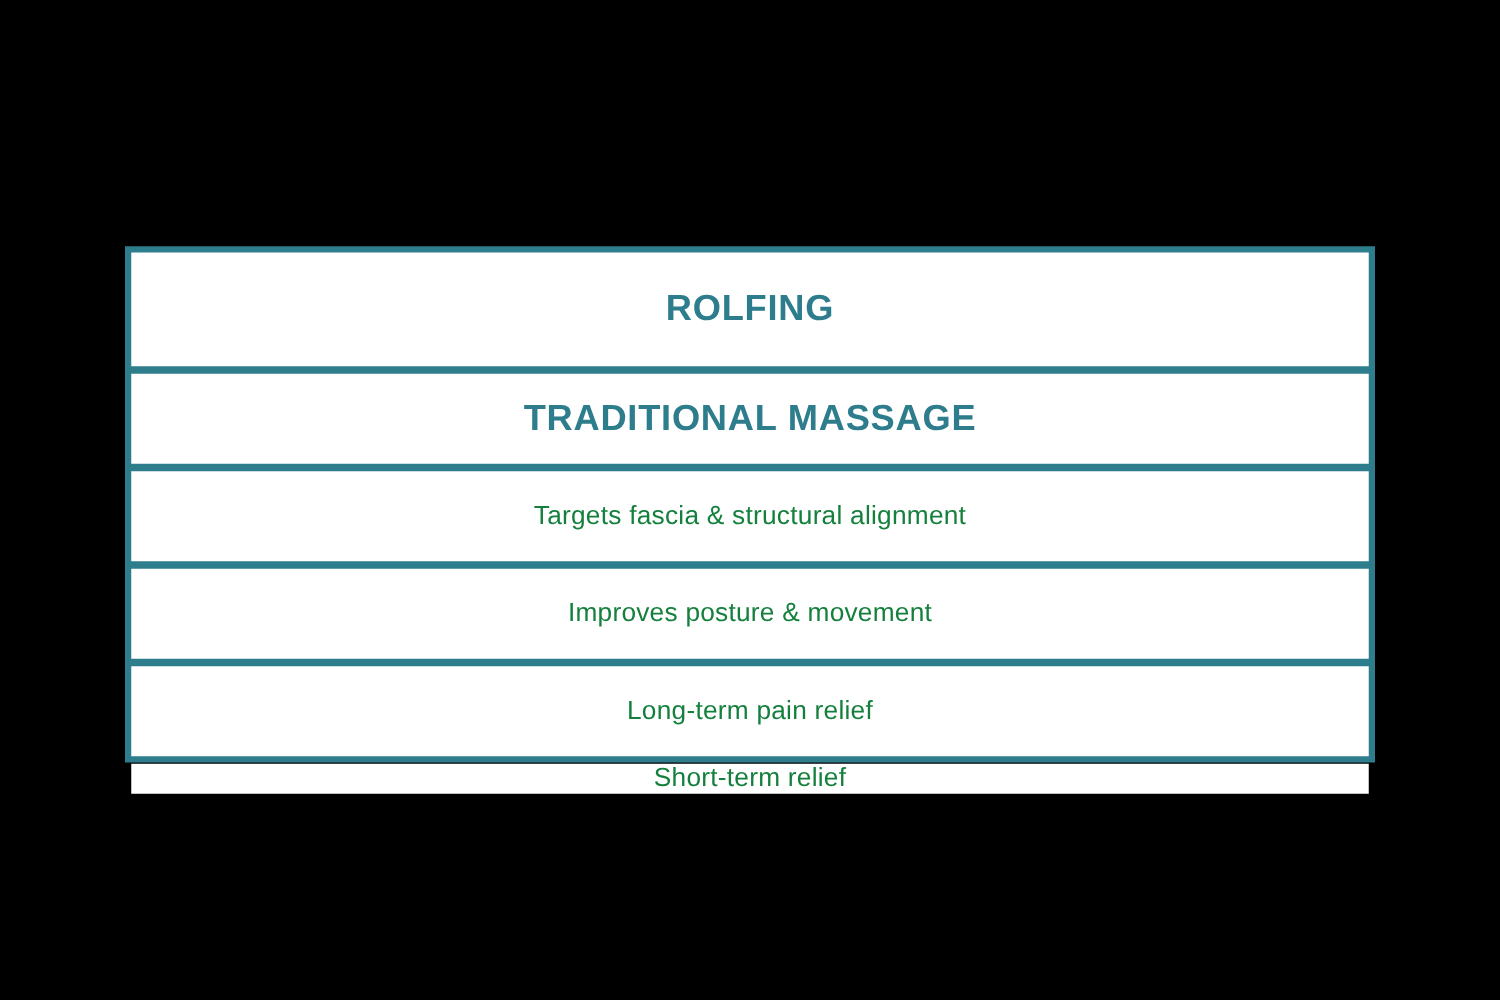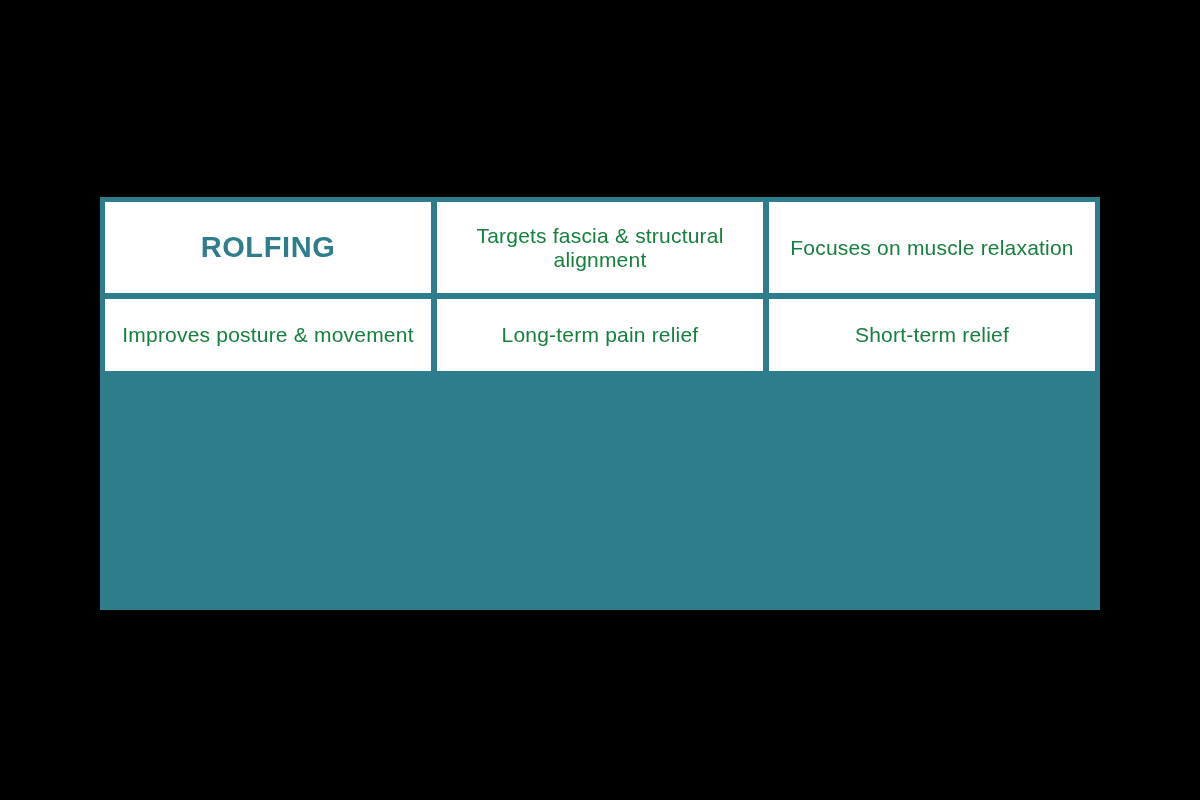--- a/index.html
+++ b/index.html
@@ -20,21 +20,21 @@
   .comparison-table {
     position: absolute;
     left: 100px;
     top: 197px;
     width: 1000px;
     height: 413px;
     box-sizing: border-box;
     background: #2e7d8c;          
     padding: 5px;                  
     display: grid;
-    grid-template-columns: 1fr 1fr 1fr;
+    grid-template-columns: 1fr;
     grid-template-rows: 91px 72px 72px 72px 72px;
     gap: 6px;                      
   }
   .cell {
     background: #ffffff;
     display: flex;
     align-items: center;
     justify-content: center;
     text-align: center;
     color: #15803d;
@@ -49,23 +49,23 @@
     color: #2e7d8c;
   }
 </style>
 </head>
 <body>
 
 <div class="page">
   <div class="comparison-table">
 
     <div class="cell header">ROLFING</div>
+    <div class="cell header">TRADITIONAL MASSAGE</div>
 
     <div class="cell">Targets fascia &amp; structural alignment</div>
-    <div class="cell">Focuses on muscle relaxation</div>
 
     <div class="cell">Improves posture &amp; movement</div>
 
 
     <div class="cell">Long-term pain relief</div>
     <div class="cell">Short-term relief</div>
 
   </div>
 </div>
 

